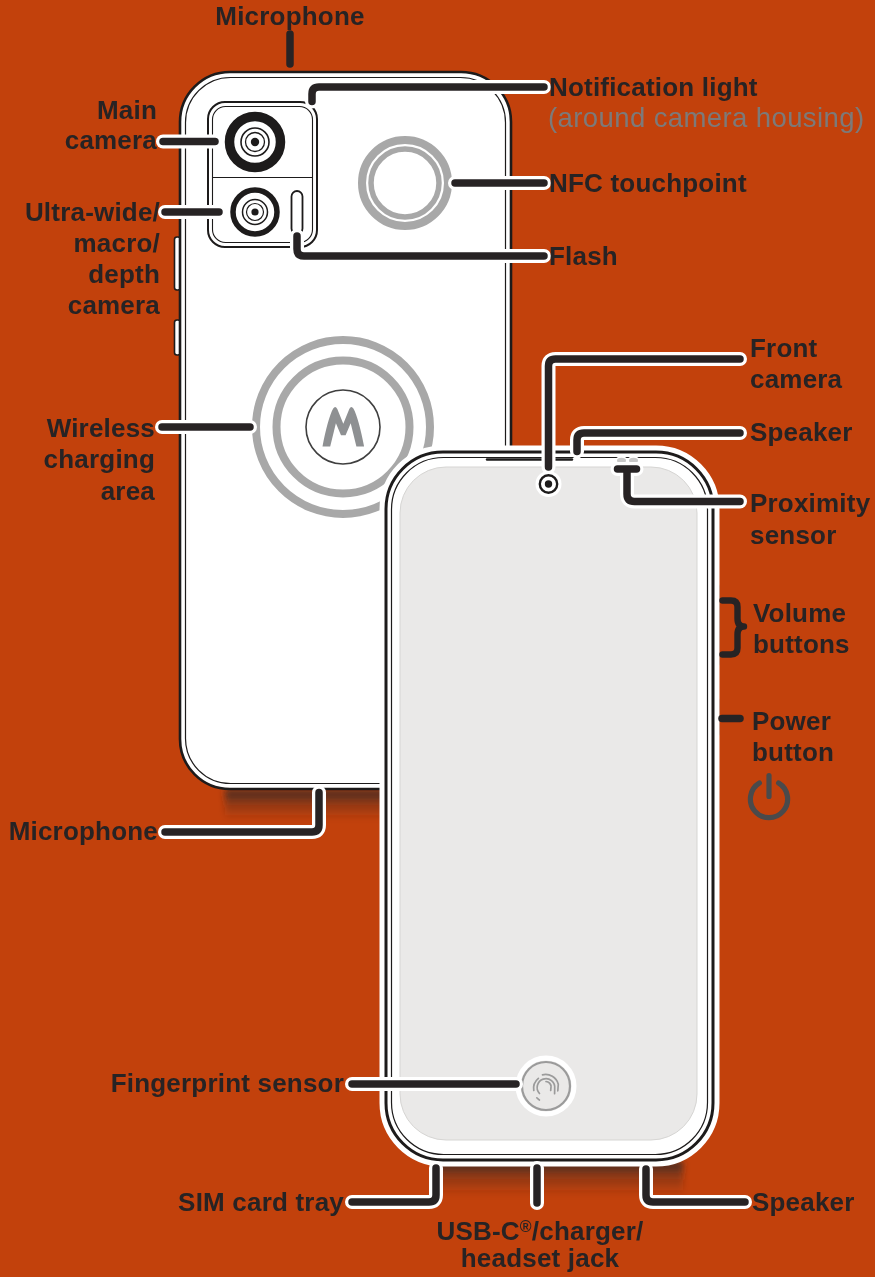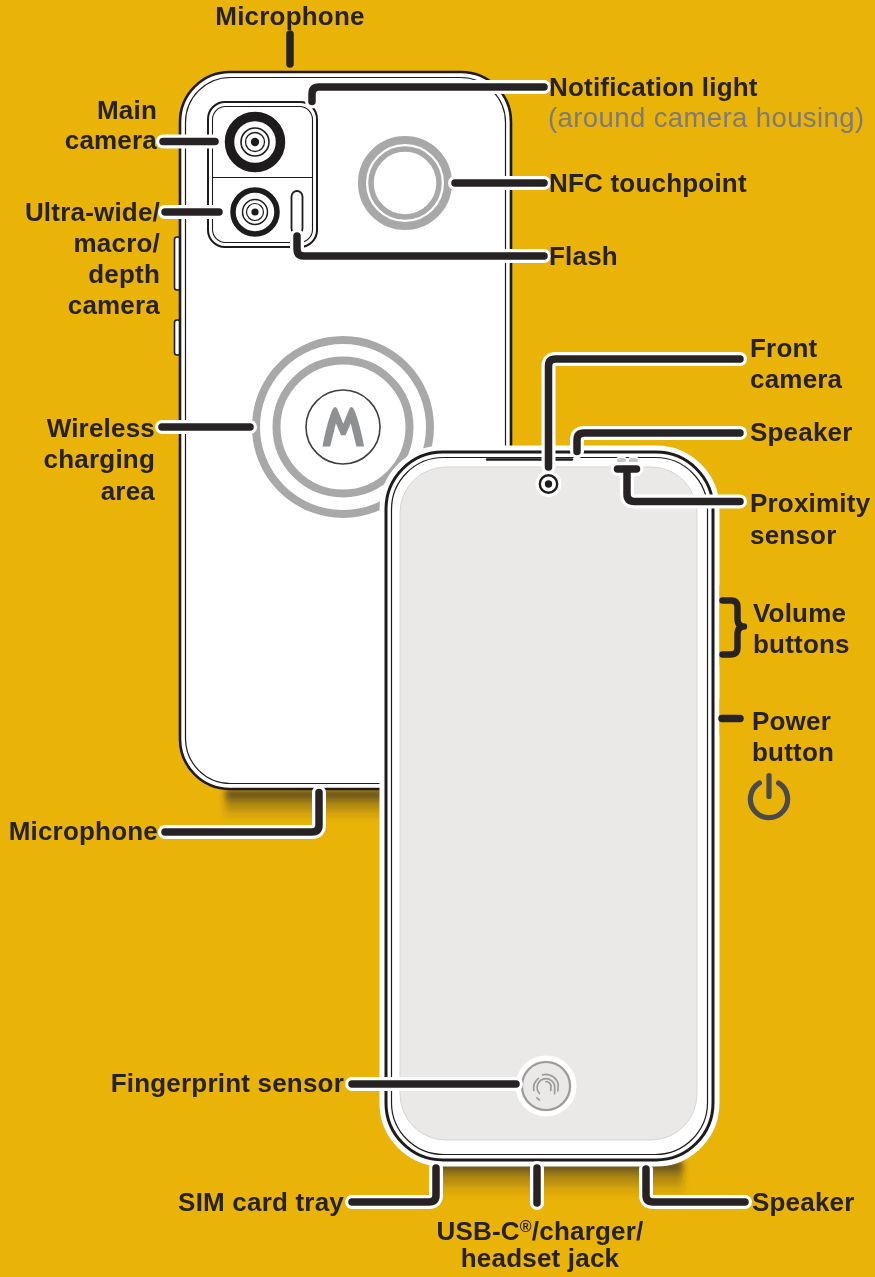--- a/index.html
+++ b/index.html
@@ -1,21 +1,21 @@
 <!DOCTYPE html>
 <html style="--ink: #272324; --outline: #1d1b1b; --ring-gray: #a8a8a8; --screen-gray: #eae9e8; --muted-text: #7c7a7a; --logo-gray: #8e9092; --power-icon-gray: #4a4a4b; --sensor-gray: #c8c8c8; --fingerprint-gray: #9b9b9b;"><head>
 <meta charset="utf-8">
 <style>
   :root{
     --ink:#272324; --outline:#1d1b1b; --ring-gray:#a8a8a8; --screen-gray:#eae9e8;
     --muted-text:#7c7a7a; --logo-gray:#8e9092; --power-icon-gray:#4a4a4b;
     --sensor-gray:#c8c8c8; --fingerprint-gray:#9b9b9b;
   }
   html,body{margin:0;padding:0;background:#ffffff;}
-  .stage{position:relative;width:875px;height:1277px;background:#eab308;overflow:hidden;}
+  .stage{position:relative;width:875px;height:1277px;background:#c2410c;overflow:hidden;}
   svg{display:block;}
   .lbl{font-family:"Liberation Sans",sans-serif;font-weight:700;font-size:26px;
        fill:var(--ink);letter-spacing:.2px;}
   .lbl-light{font-family:"Liberation Sans",sans-serif;font-weight:400;font-size:27.5px;
        fill:var(--muted-text);letter-spacing:.4px;}
   .sup{font-size:16px;}
   .leader{stroke:var(--ink);stroke-width:7.5;fill:none;stroke-linecap:round;stroke-linejoin:round;}
   .halo{stroke:#ffffff;stroke-width:14;fill:none;stroke-linecap:round;stroke-linejoin:round;}
   .edge{stroke:var(--outline);fill:none;}
   .edge-fill{stroke:var(--outline);fill:#ffffff;}

